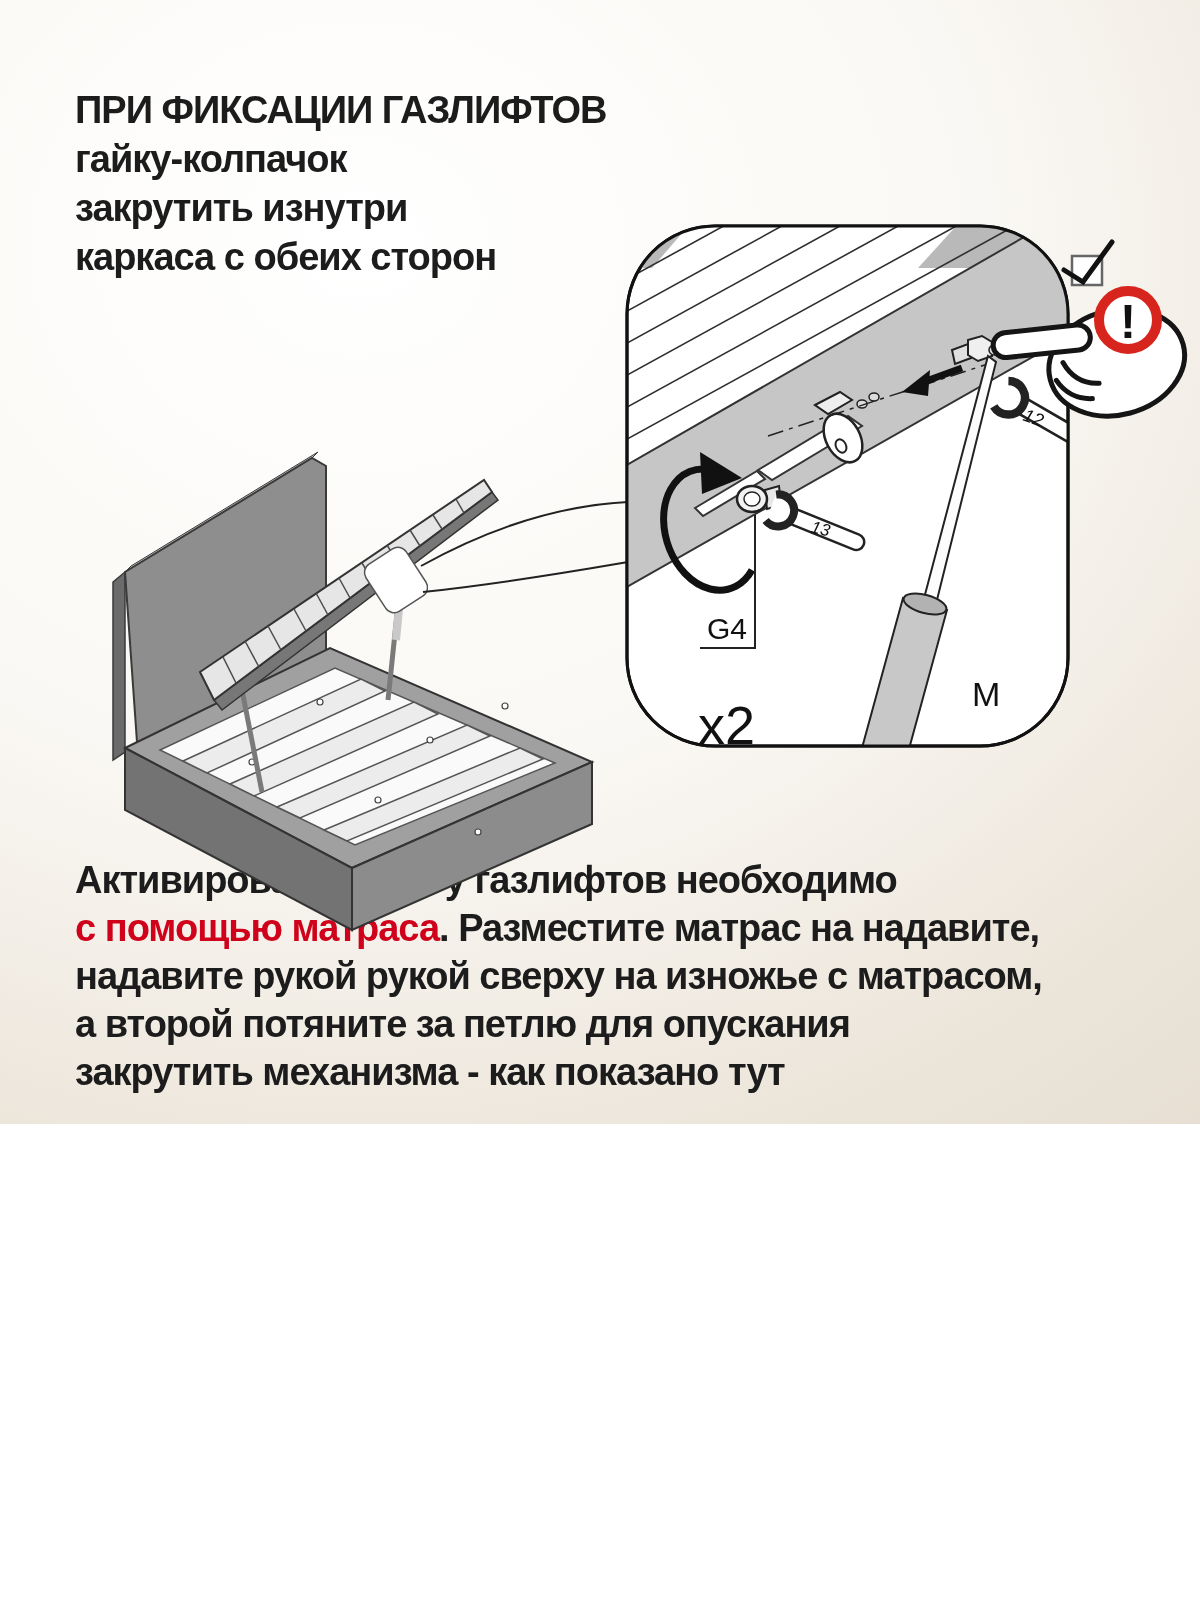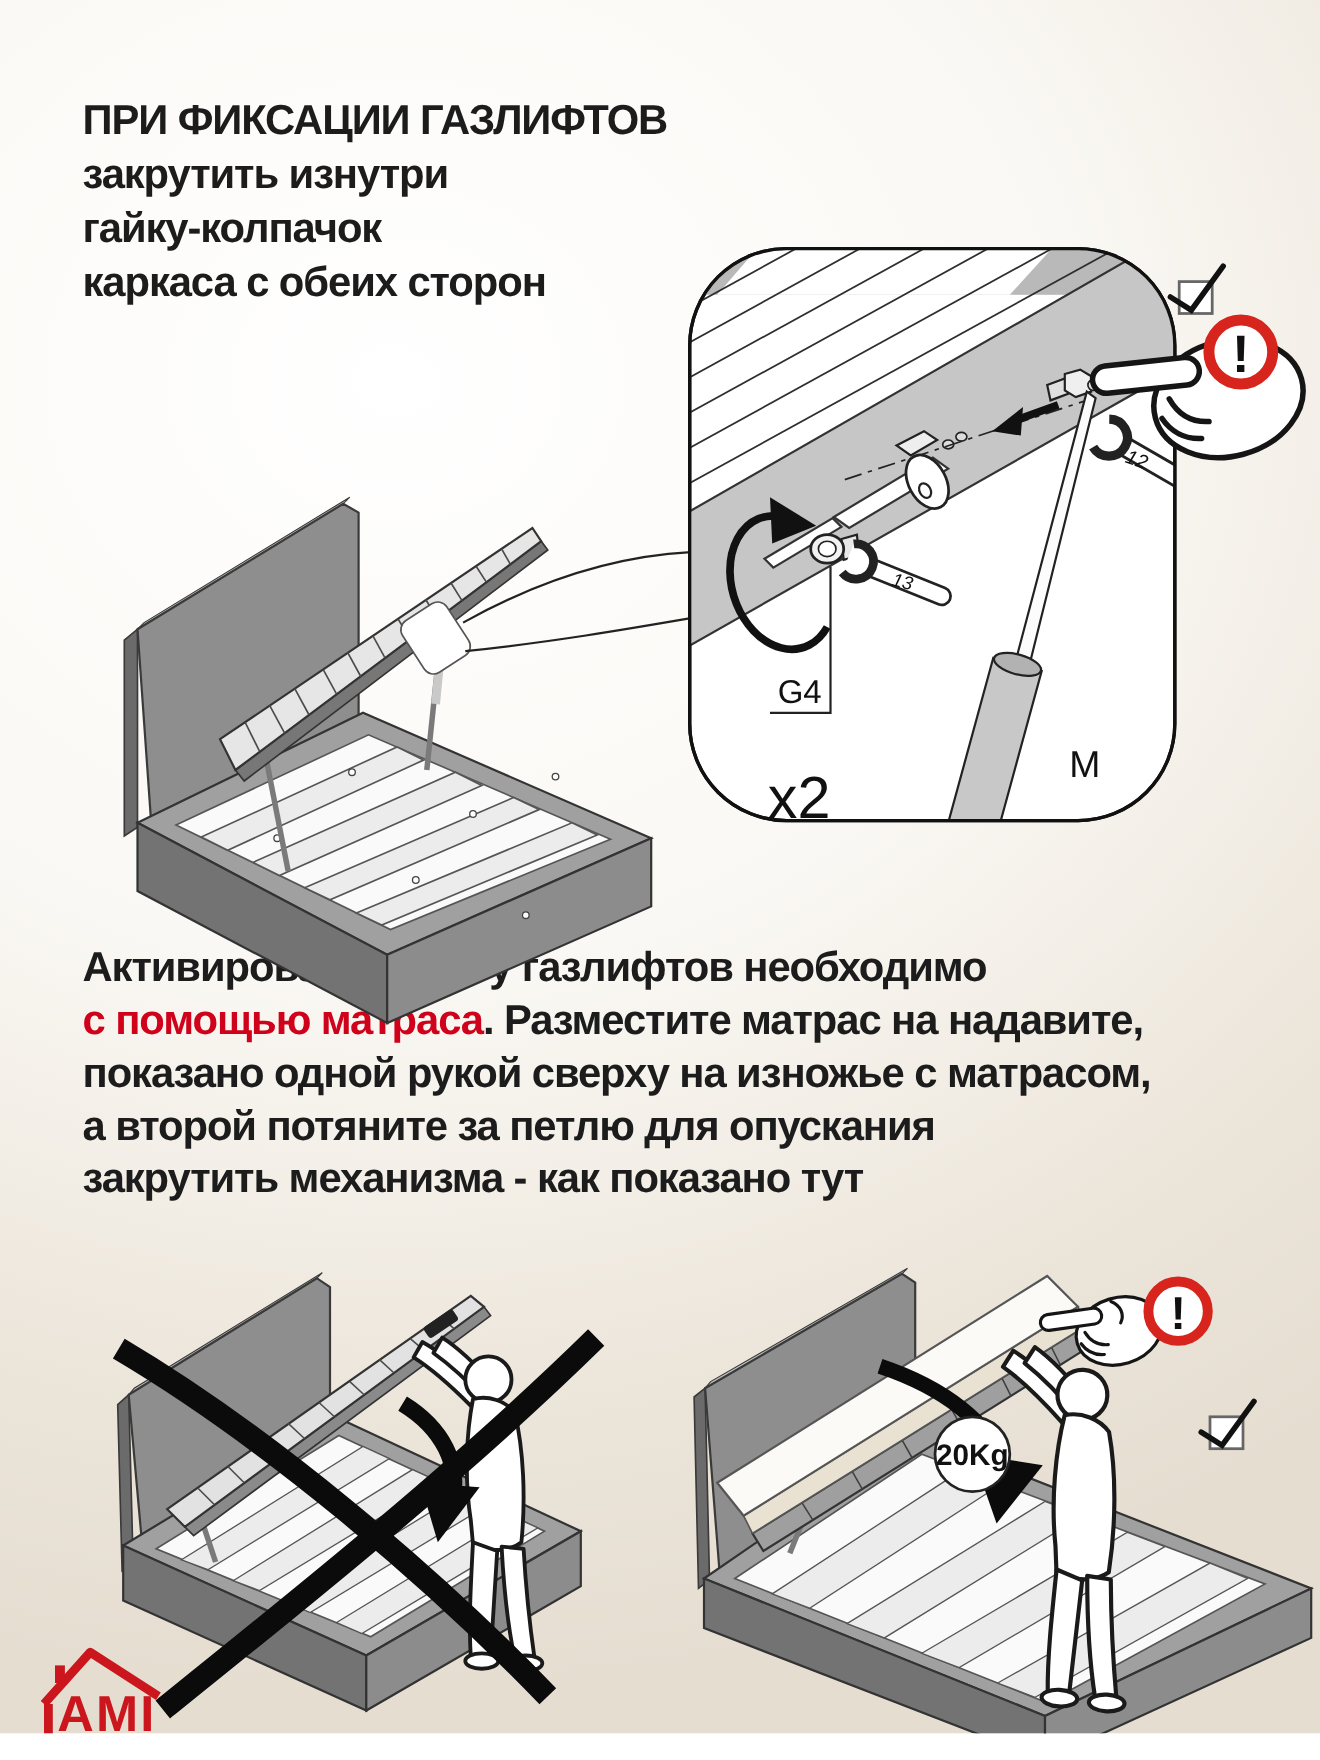--- a/index.html
+++ b/index.html
@@ -1,47 +1,47 @@
 <!DOCTYPE html>
 <html><head>
 <meta charset="utf-8">
 <style>
   html,body{margin:0;padding:0;}
   .page{
     position:relative;
-    width:1200px;height:1576px;
+    width:1200px;height:1124px;
     overflow:hidden;
     background: radial-gradient(ellipse 1400px 1200px at 30% 22%,
       #ffffff 0%, #faf8f4 45%, #ece5da 78%, #e5ddd0 100%);
     font-family:"Liberation Sans", sans-serif;
   }
   .txtblock{position:absolute;left:75px;color:#1c1c1c;font-weight:700;letter-spacing:-1px;}
   .top-block{top:86px;font-size:38px;line-height:49px;}
   .mid-block{top:856px;font-size:38px;line-height:48px;}
   .txtblock div{white-space:nowrap;}
   .red{color:#d0021b;}
   svg text{font-family:"Liberation Sans", sans-serif;}
   .illu{position:absolute;left:0;top:0;}
 </style>
 </head>
 <body>
 
 <div class="page">
 
   <div class="txtblock top-block">
     <div>ПРИ ФИКСАЦИИ ГАЗЛИФТОВ</div>
+    <div>гайку-колпачок</div>
     <div>закрутить изнутри</div>
-    <div>гайку-колпачок</div>
     <div>каркаса с обеих сторон</div>
   </div>
 
   <div class="txtblock mid-block">
     <div>Активировать работу газлифтов необходимо</div>
     <div><span class="red">с помощью матраса</span><span>. Разместите матрас на надавите,</span></div>
-    <div>показано одной рукой сверху на изножье с матрасом,</div>
+    <div>надавите рукой рукой сверху на изножье с матрасом,</div>
     <div>а второй потяните за петлю для опускания</div>
     <div>закрутить механизма - как показано тут</div>
   </div>
 
   <svg class="illu" width="1200" height="1600" viewBox="0 0 1200 1600">
     <defs>
       <clipPath id="panelClip">
           <rect x="627" y="226" width="441" height="520" rx="88"></rect>
         </clipPath>
       <clipPath id="hatchClip">

